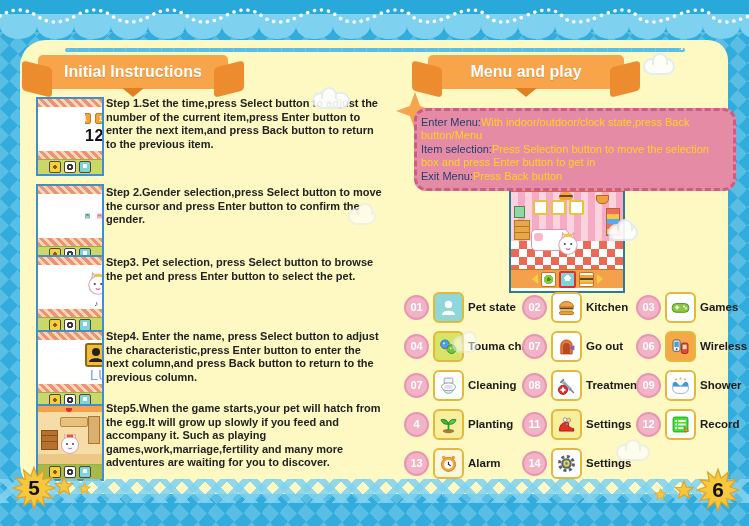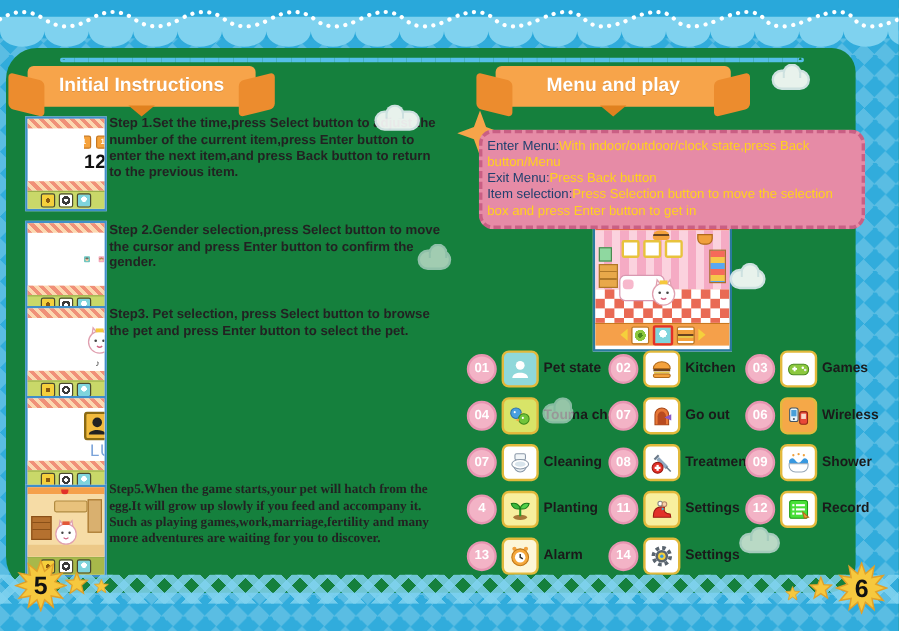--- a/index.html
+++ b/index.html
@@ -3,21 +3,21 @@
 <meta charset="utf-8">
 <style>
   html,body{margin:0;padding:0;}
   body{
     width:749px;height:526px;position:relative;overflow:hidden;
     background:#31acdc;font-family:"Liberation Sans",sans-serif;
   }
   .bg-pattern{position:absolute;inset:0;
     background-image:repeating-conic-gradient(from 45deg,rgba(255,255,255,.20) 0% 25%,rgba(255,255,255,0) 25% 50%);
     background-size:18px 18px;}
-  .page{position:absolute;left:5px;top:40px;width:708px;height:454px;background:#15803d;
+  .page{position:absolute;left:20px;top:40px;width:708px;height:454px;background:#fef9c3;
     border-radius:26px 20px 24px 30px;z-index:1;}
   .top-band{position:absolute;left:0;top:0;z-index:2;}
   .bottom-zig{position:absolute;left:0;right:0;top:479px;height:24px;z-index:2;
     background:
       repeating-linear-gradient(45deg,rgba(127,210,239,.85) 0 7px,transparent 7px 16px),
       repeating-linear-gradient(-45deg,rgba(127,210,239,.85) 0 7px,transparent 7px 16px);}
   .dash-line{position:absolute;left:45px;top:8px;width:620px;border-top:4px dashed #55bfe8;border-radius:2px;}
   
   .cloud{position:absolute;width:34px;height:13px;background:#fff;border:2px solid #e2ecf2;border-radius:10px;z-index:2;opacity:.9;}
   .cloud::before{content:"";position:absolute;left:7px;top:-7px;width:12px;height:10px;background:#fff;border:2px solid #e2ecf2;border-bottom:none;border-radius:8px 8px 0 0;}
@@ -196,20 +196,21 @@
         </svg>
       <div class="nname">LUCK</div>
     </div>
     <div class="pstrip"></div>
     <div class="ibar">
       <span class="itile it-y"></span>
       <span class="itile it-c"></span>
       <span class="itile it-t"></span>
     </div>
   </div>
+  <div class="step-text" style="top:290px;">Step4. Enter the name, press Select button to adjust the characteristic,press Enter button to enter the next column,and press Back button to return to the previous column.</div>
 
   <div class="screen" style="top:364px;">
     <div class="s5top"></div>
     <div class="s5body">
       <div class="s5floor"></div>
       <div class="s5shelf"></div>
       <div class="s5chest"></div>
       <div class="s5door"></div>
       <svg class="cat" style="position:absolute;left:20px;top:20px;" width="24" height="24" viewBox="0 0 24 24">
           <polygon points="6,9 7,2 11,7" fill="#fff" stroke="#e0a0b0"></polygon>
@@ -220,35 +221,35 @@
           <circle cx="15" cy="12" r="1" fill="#444"></circle>
           <path d="M10,16 q2,2 4,0" stroke="#d06080" fill="none"></path>
         </svg>
     </div>
     <div class="ibar" style="background:#a8b84a;">
       <span class="itile it-y"></span>
       <span class="itile it-c"></span>
       <span class="itile it-t"></span>
     </div>
   </div>
-  <div class="step-text" style="top:362px;font-family:Liberation Serif, serif;">Step5.When the game starts,your pet will hatch from the egg.It will grow up slowly if you feed and accompany it. Such as playing games,work,marriage,fertility and many more adventures are waiting for you to discover.</div>
+  <div class="step-text" style="top:362px;">Step5.When the game starts,your pet will hatch from the egg.It will grow up slowly if you feed and accompany it. Such as playing games,work,marriage,fertility and many more adventures are waiting for you to discover.</div>
 
   <div class="banner" style="left:408px;top:15px;width:196px;">
     <span>Menu and play</span>
     <span class="fold"></span>
   </div>
 
   <svg class="deco-star" style="left:376px;top:52px;" width="38" height="38" viewBox="0 0 30 30">
     <polygon points="15,0 19,11 30,15 19,19 15,30 11,19 0,15 11,11" fill="#f7a44a"></polygon>
   </svg>
 
   <div class="info-box">
     <div><span class="il">Enter Menu:</span><span class="it">With indoor/outdoor/clock state,press Back button/Menu</span></div>
+    <div><span class="il">Item selection:</span><span class="it">Press Selection button to move the selection box and press Enter button to get in</span></div>
     <div><span class="il">Exit Menu:</span><span class="it">Press Back button</span></div>
-    <div><span class="il">Item selection:</span><span class="it">Press Selection button to move the selection box and press Enter button to get in</span></div>
   </div>
 
   <div class="room">
     <div class="r-top"></div>
     <div class="r-lamp"></div>
     <div class="r-wall">
       <span class="r-frame" style="left:22px;"></span>
       <span class="r-frame" style="left:40px;"></span>
       <span class="r-frame" style="left:58px;"></span>
       <span class="r-window"></span>

